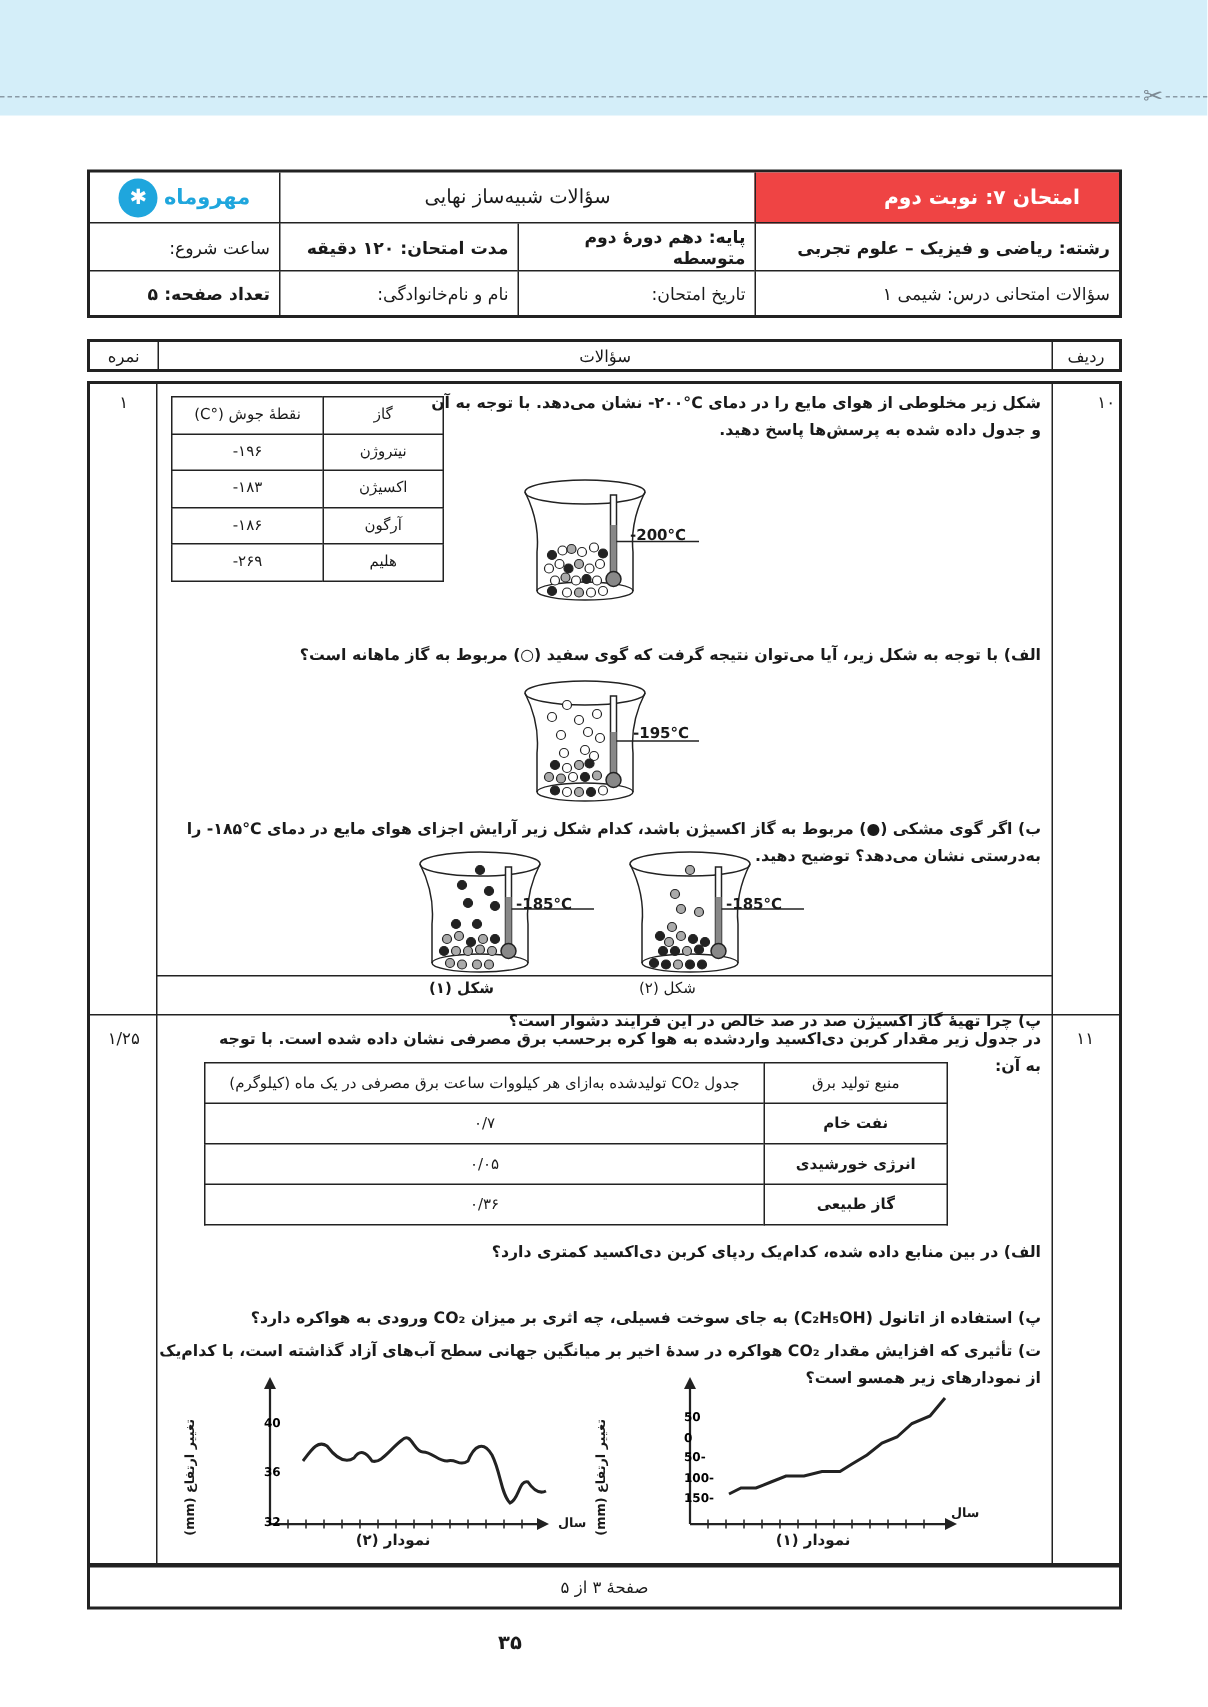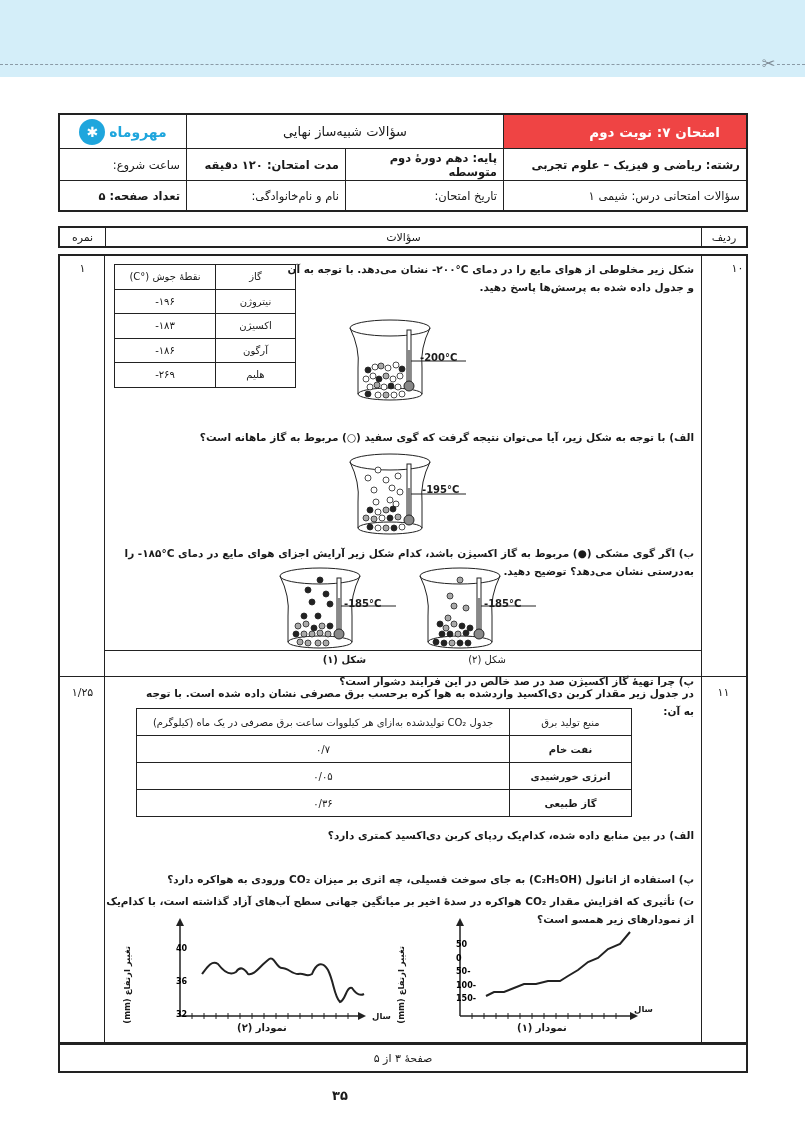--- a/index.html
+++ b/index.html
@@ -35,21 +35,21 @@
   .qscore { position: absolute; left: 0; width: 45px; text-align: center; font-size: 11px; }
   .qtext { position: absolute; font-size: 10.5px; line-height: 18px; font-weight: bold; text-align: right; }
 
   table.gas { position: absolute; border-collapse: collapse; font-size: 10px; direction: rtl; }
   table.gas td { border: 1.5px solid #222; height: 24.5px; text-align: center; }
   table.co2 { position: absolute; border-collapse: collapse; font-size: 10px; direction: rtl; }
   table.co2 td { border: 1.5px solid #222; height: 27px; text-align: center; }
 
   .beaker { position: absolute; }
   .temp-lbl { position: absolute; font-size: 10px; font-weight: bold; direction: ltr; }
-  .fig-cap { position: absolute; font-size: 10px; text-align: right; }
+  .fig-cap { position: absolute; font-size: 10px; text-align: left; }
 
   .footer-box { position: absolute; left: 0; top: 817px; width: 690px; height: 30px; border: 2px solid #222; display: flex; align-items: center; justify-content: center; font-size: 11px; }
   .page-num { position: absolute; left: 0; top: 1088px; width: 680px; text-align: center; font-size: 13px; font-weight: bold; }
   .graph { position: absolute; }
   .graph-cap { position: absolute; font-size: 10px; font-weight: bold; text-align: center; }
   .axis-lbl { position: absolute; font-size: 8.5px; font-weight: bold; }
 </style>
 </head>
 <body>
 

